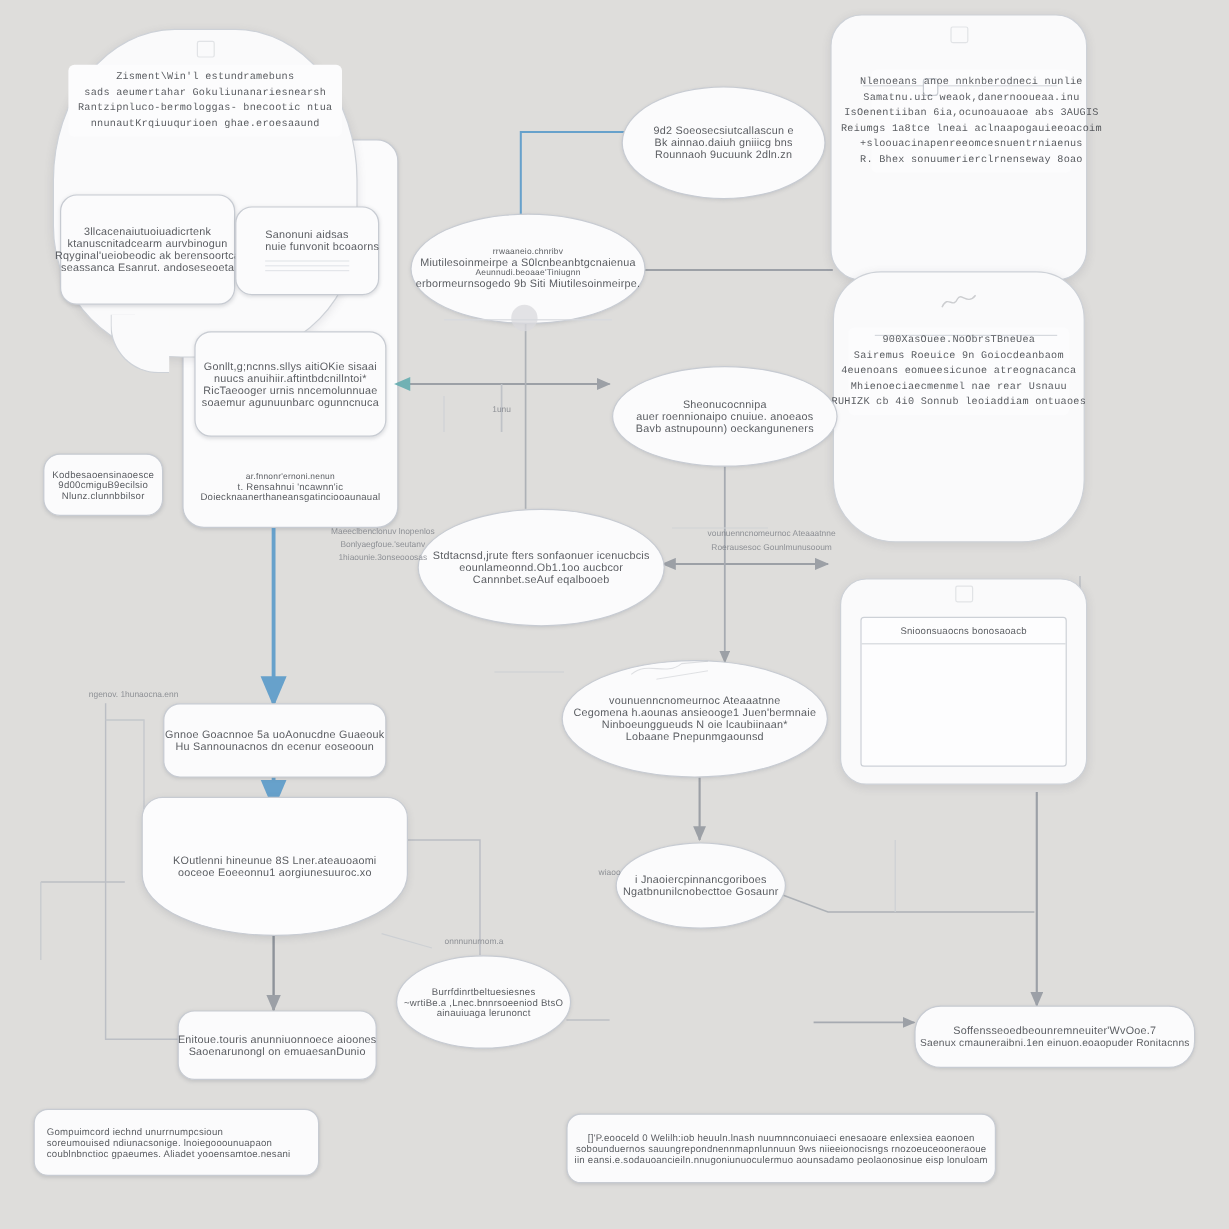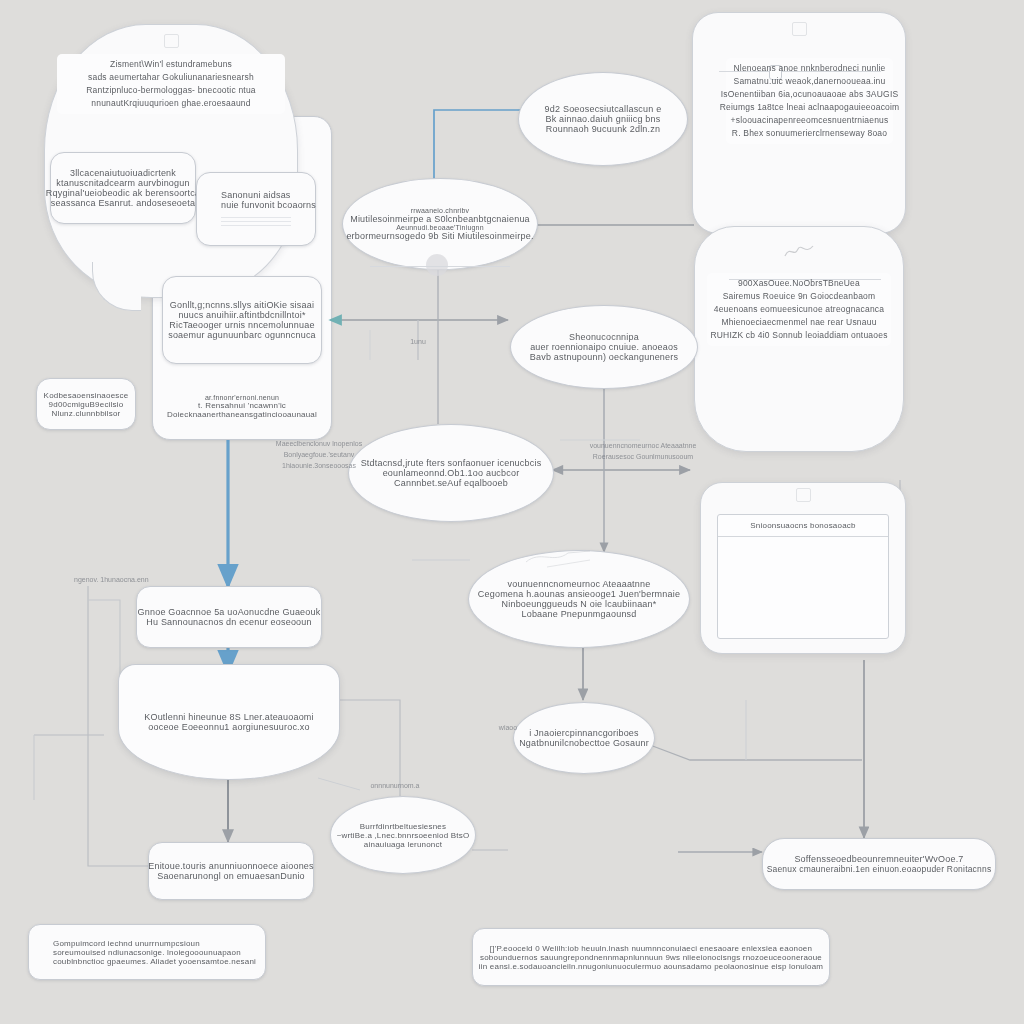--- a/index.html
+++ b/index.html
@@ -79,21 +79,21 @@
     border:1px solid #c3c7cd;border-radius:2px;
     opacity:.45;margin-top:9px;
   }
   .panel-body{
     margin:9px 12px 0 12px;
     background:#fcfcfd;
     border-radius:5px;
     padding:4px 5px;
     display:flex;flex-direction:column;align-items:center;
   }
-  .panel-body .ln{font-size:8.5px;line-height:13px;}
+  .panel-body .ln{font-size:8.5px;line-height:13px;font-family:Liberation Mono, monospace;}
 
   .table-card{
     margin:12px 16px 14px 16px;
     flex:1;
     border:1px solid #cdd1d7;
     border-radius:3px;
     background:#fdfdfe;
     display:flex;flex-direction:column;
   }
   .table-head{
@@ -194,21 +194,21 @@
       <span class="ln">sads aeumertahar Gokuliunanariesnearsh</span>
       <span class="ln">Rantzipnluco-bermologgas- bnecootic ntua</span>
       <span class="ln">nnunautKrqiuuqurioen ghae.eroesaaund</span>
     </div>
   </div>
 
   <div style="position:absolute;left:92px;top:262px;width:48px;height:48px;background:#fafafb;
               border-left:1px solid #cdd1d7;border-bottom:1px solid #cdd1d7;
               border-radius:0 0 0 40px;"></div>
 
-  <div class="node rbox sm" style="left:50px;top:152px;width:146px;height:72px;padding:2px 4px;">
+  <div class="node rbox sm" style="left:50px;top:162px;width:146px;height:92px;padding:2px 4px;">
     <span class="ln">3llcacenaiutuoiuadicrtenk</span>
     <span class="ln">ktanuscnitadcearm aurvbinogun</span>
     <span class="ln">Rqyginal'ueiobeodic ak berensoortca</span>
     <span class="ln">seassanca Esanrut. andoseseoeta</span>
   </div>
 
   <div class="node rbox" style="left:196px;top:172px;width:120px;height:74px;padding:6px 24px;align-items:flex-start;">
     <span class="ln" style="font-size:9px;">Sanonuni aidsas</span>
     <span class="ln" style="font-size:9px;">nuie funvonit bcoaorns</span>
     <div class="mini-rows" style="width:100%;margin-left:0;">
@@ -338,21 +338,21 @@
     <span class="ln">~wrtiBe.a ,Lnec.bnnrsoeeniod BtsO</span>
     <span class="ln">ainauiuaga lerunonct</span>
   </div>
 
 
   <div class="node rbox sm" style="left:762px;top:838px;width:234px;height:52px;border-radius:22px;">
     <span class="ln">Soffensseoedbeounremneuiter'WvOoe.7</span>
     <span class="ln" style="font-size:8.5px;">Saenux cmauneraibni.1en einuon.eoaopuder Ronitacnns</span>
   </div>
 
-  <div class="node rbox xs" style="left:28px;top:924px;width:238px;height:56px;border-radius:12px;align-items:flex-start;padding-left:24px;">
+  <div class="node rbox xs" style="left:28px;top:924px;width:238px;height:56px;border-radius:12px;align-items:flex-start;padding-left:10px;">
     <span class="ln">Gompuimcord iechnd unurrnumpcsioun</span>
     <span class="ln">soreumouised ndiunacsonige. lnoiegooounuapaon</span>
     <span class="ln">coublnbnctioc gpaeumes. Aliadet yooensamtoe.nesani</span>
   </div>
 
   <div class="node rbox xs" style="left:472px;top:928px;width:358px;height:58px;border-radius:12px;">
     <span class="ln">[]'P.eooceld  0 Welilh:iob heuuln.lnash nuumnnconuiaeci  enesaoare enlexsiea eaonoen</span>
     <span class="ln">sobounduernos sauungrepondnennmapnlunnuun  9ws  niieeionocisngs  rnozoeuceooneraoue</span>
     <span class="ln">iin eansi.e.sodauoancieiln.nnugoniunuoculermuo  aounsadamo peolaonosinue eisp lonuloam</span>
   </div>

